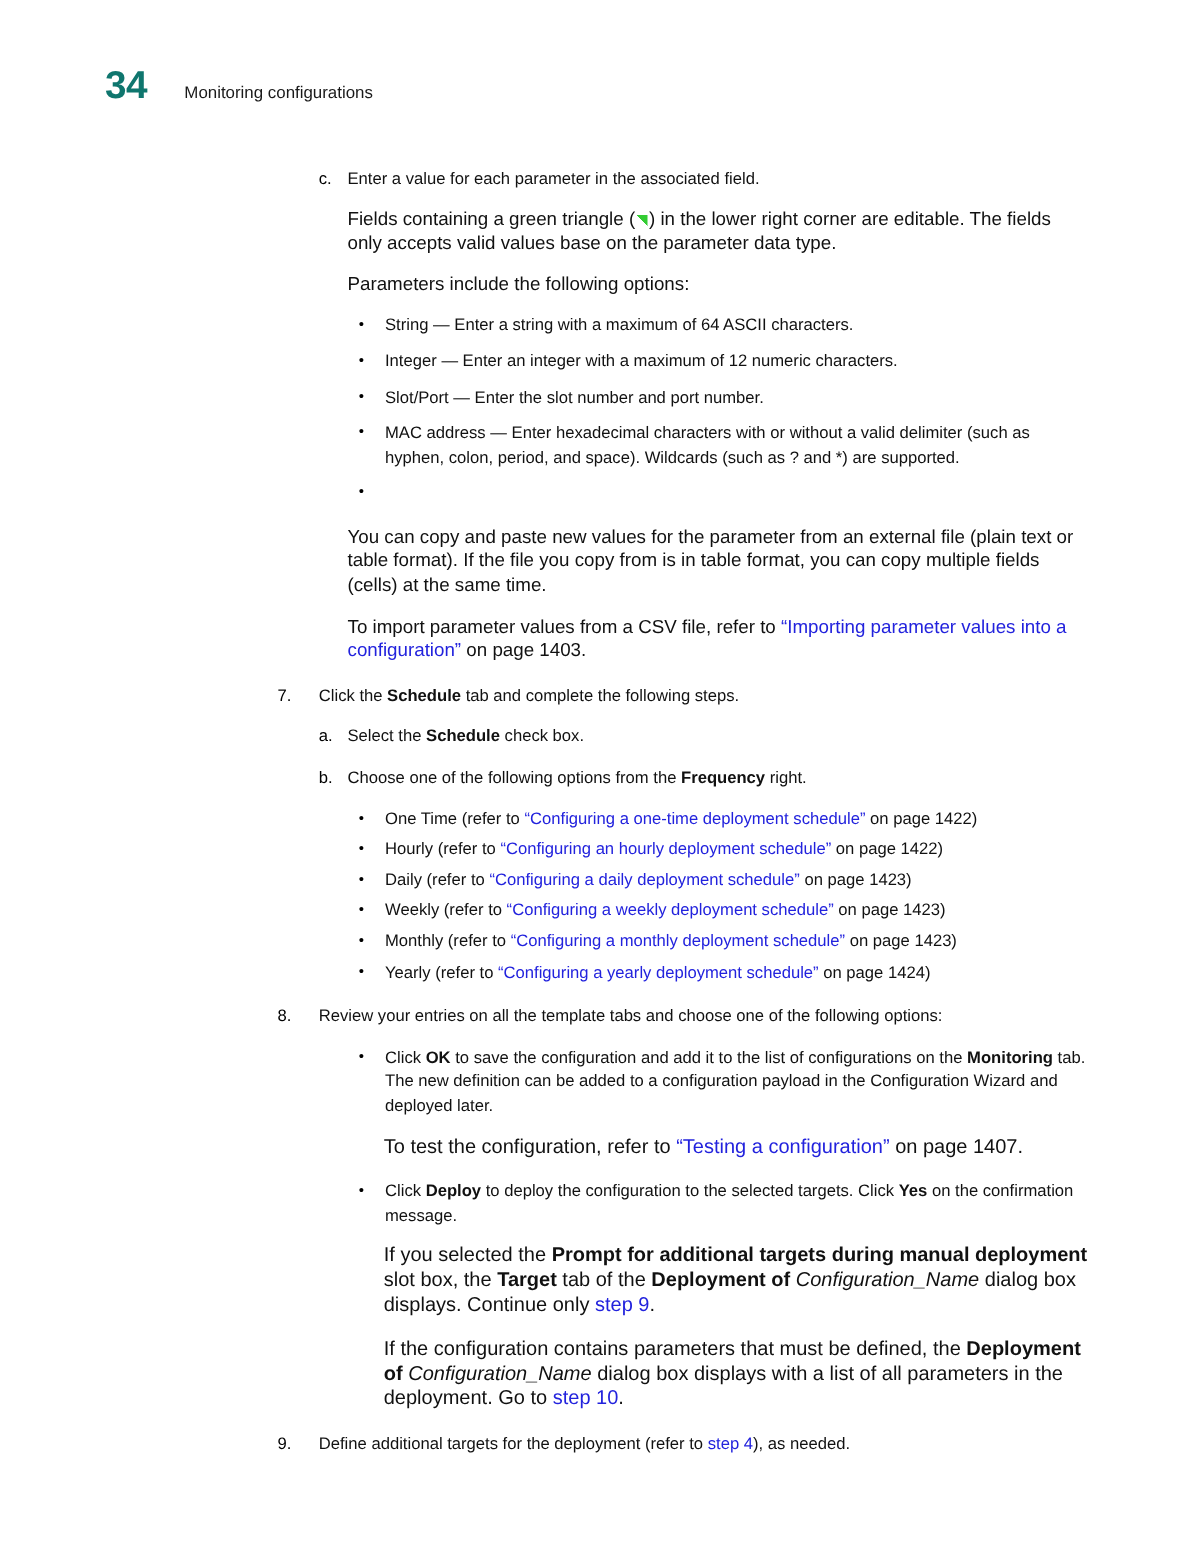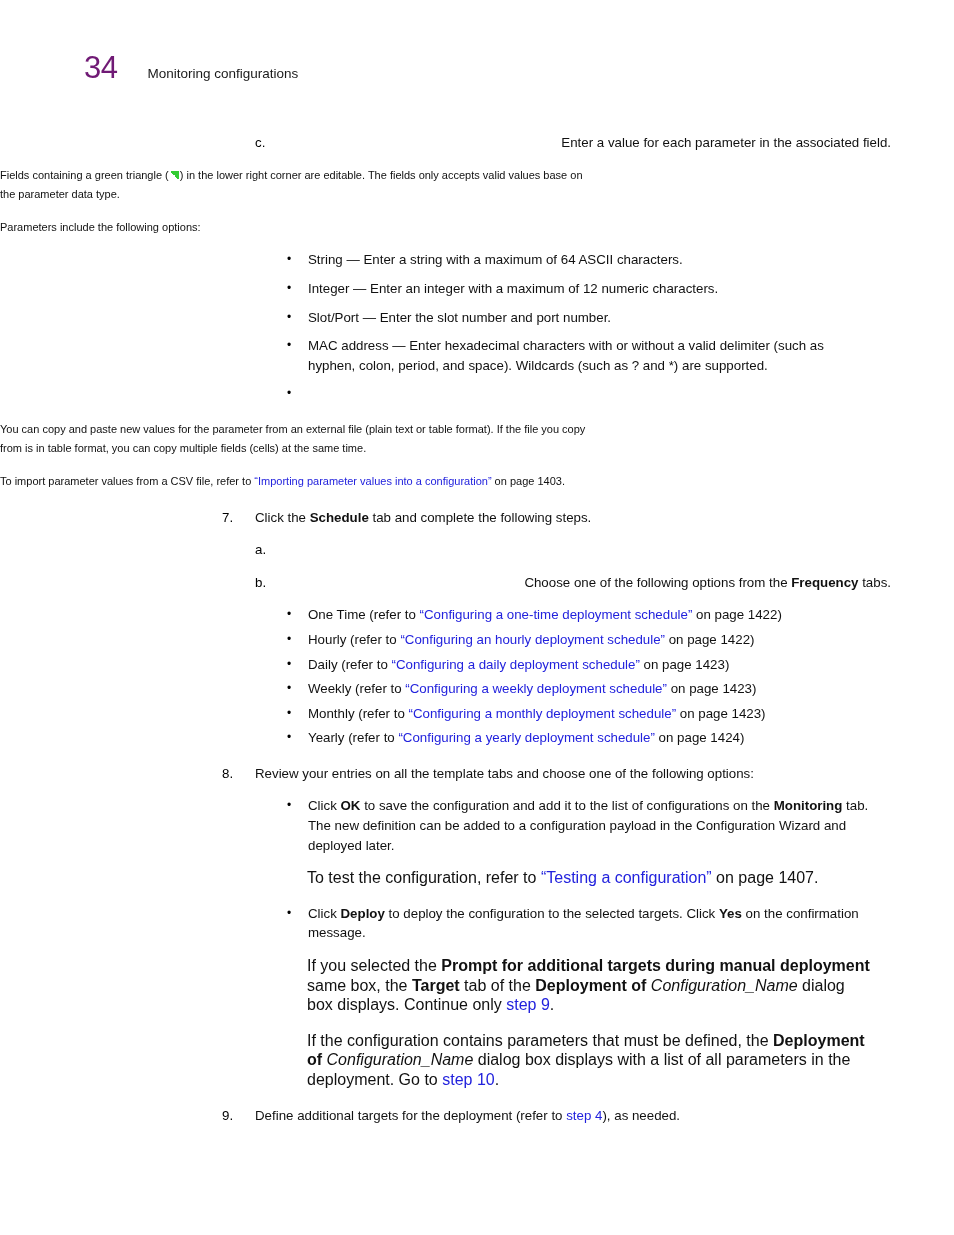--- a/index.html
+++ b/index.html
@@ -19,24 +19,24 @@
   
   .page-header {
     position: absolute;
     left: 84px;
     top: 52px;
     display: flex;
     align-items: baseline;
   }
   .page-number {
     font-size: 31px;
-    font-weight: normal;
+    font-weight: bold;
     letter-spacing: -0.5px;
     line-height: 1;
-    color: #701a75;
+    color: #0f766e;
   }
   .header-title {
     font-size: 13.5px;
     margin-left: 30px;
     color: #1a1a1a;
     line-height: 1;
   }
 
   
   .content {
@@ -78,40 +78,40 @@
 
   
   .lvl-letter {
     margin-left: 255px;
   }
   .lvl-letter > .marker {
     width: 23px;
   }
   .lvl-letter > .body-text {
     width: 613px;
-    text-align: right;
   }
 
   
   .lvl-bullet {
     margin-left: 287px;
   }
   .lvl-bullet > .marker {
     width: 21px;
     font-size: 12px;
     line-height: 19.5px;
   }
   .lvl-bullet > .body-text {
     width: 562px;
   }
 
   
   .para-278 {
+    margin-left: 278px;
     width: 592px;
-    font-size: 11px;
+    font-size: 15px;
     line-height: 19.6px;
     color: #111;
   }
 
   
   .para-307 {
     margin-left: 307px;
     width: 563px;
     font-size: 16px;
     line-height: 19.6px;
@@ -215,27 +215,28 @@
 
   <div class="item lvl-num">
     <span class="marker">7.</span>
     <span class="body-text"><span>Click the </span><b>Schedule</b><span> tab and complete the following steps.</span></span>
   </div>
 
   <div class="gap-md"></div>
 
   <div class="item lvl-letter">
     <span class="marker">a.</span>
+    <span class="body-text"><span>Select the </span><b>Schedule</b><span> check box.</span></span>
   </div>
 
   <div class="gap-md"></div>
 
   <div class="item lvl-letter">
     <span class="marker">b.</span>
-    <span class="body-text"><span>Choose one of the following options from the </span><b>Frequency</b><span> tabs.</span></span>
+    <span class="body-text"><span>Choose one of the following options from the </span><b>Frequency</b><span> right.</span></span>
   </div>
 
   <div class="gap-md"></div>
 
   <div class="item lvl-bullet">
     <span class="marker">•</span>
     <span class="body-text"><span>One Time (refer to </span><a class="xref" href="#" style="text-decoration: none; color: rgb(34, 34, 221);">“Configuring a one-time deployment schedule”</a><span> on page 1422)</span></span>
   </div>
 
   <div class="gap-xs"></div>
@@ -296,21 +297,21 @@
   <div class="gap-lg"></div>
 
   <div class="item lvl-bullet">
     <span class="marker">•</span>
     <span class="body-text"><span>Click </span><b>Deploy</b><span> to deploy the configuration to the selected targets. Click </span><b>Yes</b><span> on the confirmation message.</span></span>
   </div>
 
   <div class="gap-md"></div>
 
   <div class="para-307">
-    <span>If you selected the </span><b>Prompt for additional targets during manual deployment</b><span> same box, the </span><b>Target</b><span> tab of the </span><b>Deployment of</b><i> Configuration_Name</i><span> dialog box displays. Continue only </span><a class="xref" href="#" style="text-decoration: none; color: rgb(34, 34, 221);">step 9</a><span>.</span>
+    <span>If you selected the </span><b>Prompt for additional targets during manual deployment</b><span> slot box, the </span><b>Target</b><span> tab of the </span><b>Deployment of</b><i> Configuration_Name</i><span> dialog box displays. Continue only </span><a class="xref" href="#" style="text-decoration: none; color: rgb(34, 34, 221);">step 9</a><span>.</span>
   </div>
 
   <div class="gap-lg"></div>
 
   <div class="para-307">
     <span>If the configuration contains parameters that must be defined, the </span><b>Deployment of</b><i> Configuration_Name</i><span> dialog box displays with a list of all parameters in the deployment. Go to </span><a class="xref" href="#" style="text-decoration: none; color: rgb(34, 34, 221);">step 10</a><span>.</span>
   </div>
 
   <div class="gap-lg"></div>
 

